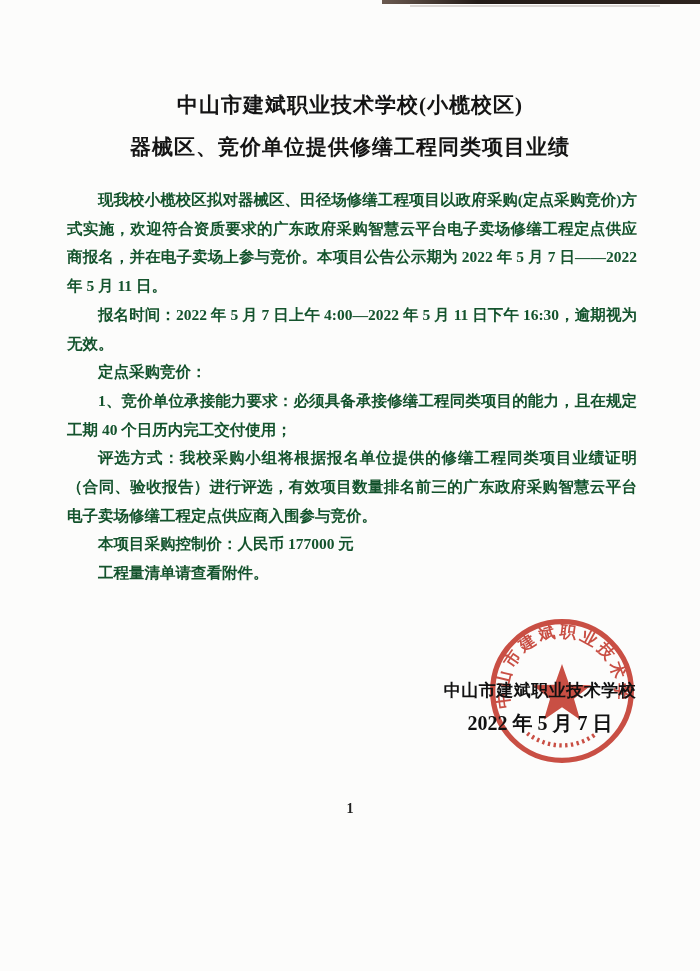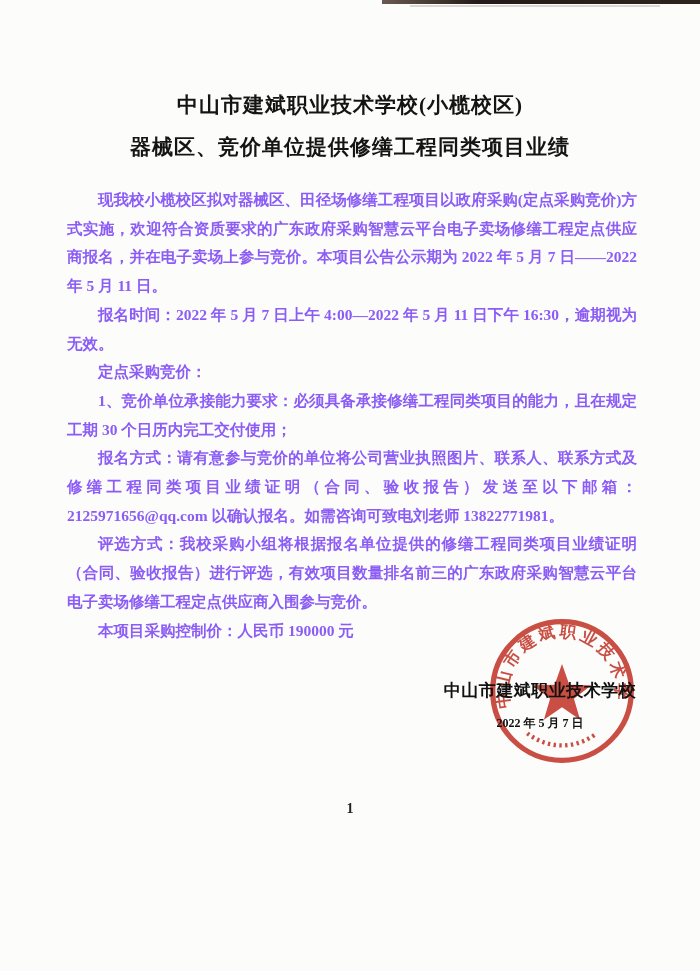--- a/index.html
+++ b/index.html
@@ -45,21 +45,21 @@
   }
   .doc-body {
     position: absolute;
     top: 186px;
     left: 67px;
     width: 570px;
     font-size: 15.5px;
     line-height: 28.7px;
     font-weight: 600;
     text-align: justify;
-    color: #8b5cf6;
+    color: #14532d;
   }
   .doc-body p {
     text-indent: 2em;
   }
   .signature-block {
     position: absolute;
     top: 678px;
     left: 420px;
     width: 240px;
     text-align: center;
@@ -67,21 +67,21 @@
   }
   .signature-org {
     font-size: 17px;
     font-weight: 700;
     line-height: 26px;
     color: #111;
     letter-spacing: 0.5px;
     white-space: nowrap;
   }
   .signature-date {
-    font-size: 12px;
+    font-size: 20px;
     font-weight: 600;
     line-height: 26px;
     margin-top: 6px;
     color: #111;
     white-space: nowrap;
   }
   .seal {
     position: absolute;
     left: 485px;
     top: 614px;
@@ -112,24 +112,24 @@
 
   <div class="doc-title">
     <div>中山市建斌职业技术学校(小榄校区)</div>
     <div>器械区、竞价单位提供修缮工程同类项目业绩</div>
   </div>
 
   <div class="doc-body">
     <p>现我校小榄校区拟对器械区、田径场修缮工程项目以政府采购(定点采购竞价)方式实施，欢迎符合资质要求的广东政府采购智慧云平台电子卖场修缮工程定点供应商报名，并在电子卖场上参与竞价。本项目公告公示期为 2022 年 5 月 7 日——2022 年 5 月 11 日。</p>
     <p>报名时间：2022 年 5 月 7 日上午 4:00—2022 年 5 月 11 日下午 16:30，逾期视为无效。</p>
     <p>定点采购竞价：</p>
-    <p>1、竞价单位承接能力要求：必须具备承接修缮工程同类项目的能力，且在规定工期 30 个日历内完工交付使用；</p>
-    <p>报名方式：请有意参与竞价的单位将公司营业执照图片、联系人、联系方式及修缮工程同类项目业绩证明（合同、验收报告）发送至以下邮箱：2125971656@qq.com 以确认报名。如需咨询可致电刘老师 13822771981。</p>
+    <p>1、竞价单位承接能力要求：必须具备承接修缮工程同类项目的能力，且在规定工期 40 个日历内完工交付使用；</p>
     <p>评选方式：我校采购小组将根据报名单位提供的修缮工程同类项目业绩证明（合同、验收报告）进行评选，有效项目数量排名前三的广东政府采购智慧云平台电子卖场修缮工程定点供应商入围参与竞价。</p>
-    <p>本项目采购控制价：人民币 190000 元</p>
+    <p>本项目采购控制价：人民币 177000 元</p>
+    <p>工程量清单请查看附件。</p>
   </div>
 
   <div class="seal">
     <svg viewBox="0 0 160 160" width="154" height="154">
       <defs>
         <path id="sealArc" d="M 27.4,99.2 A 56,56 0 1 1 132.6,99.2" fill="none"></path>
       </defs>
       <circle cx="80" cy="80" r="72" fill="none" stroke="#c5372b" stroke-width="5.5"></circle>
       <polygon points="80,52 87.6,73.5 110.4,74.1 92.4,88 98.8,109.9 80,97 61.2,109.9 67.6,88 49.6,74.1 72.4,73.5" fill="#c5372b"></polygon>
       <text font-size="17" font-weight="700" fill="#c5372b" letter-spacing="3.5" font-family="Liberation Serif, serif">

